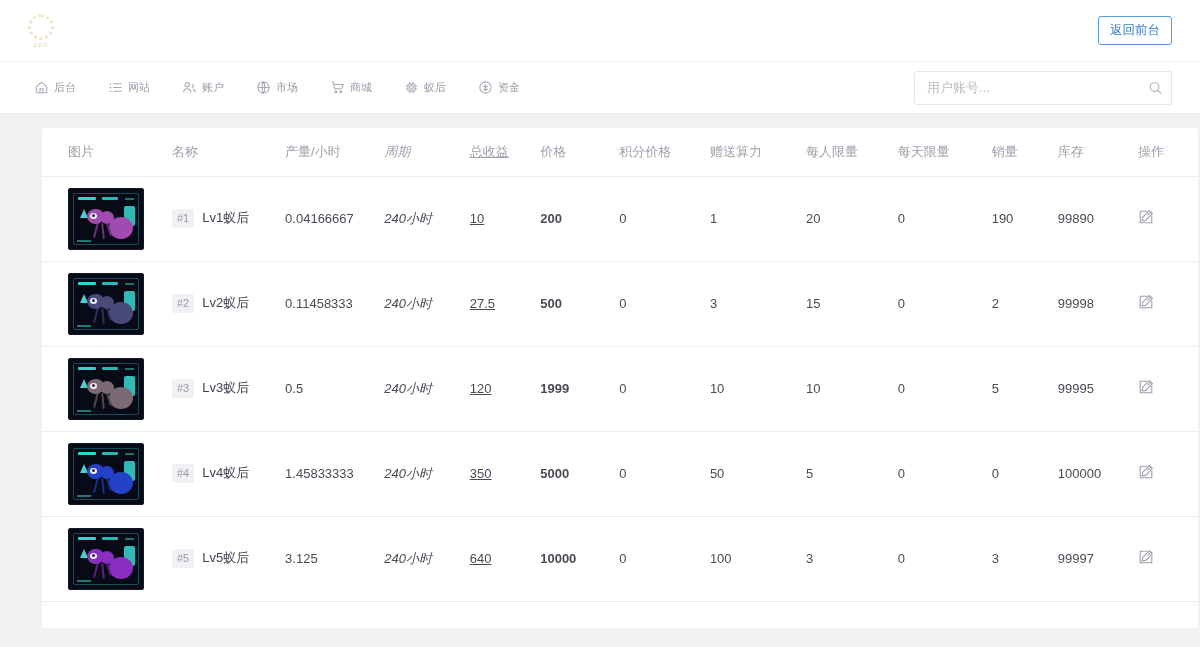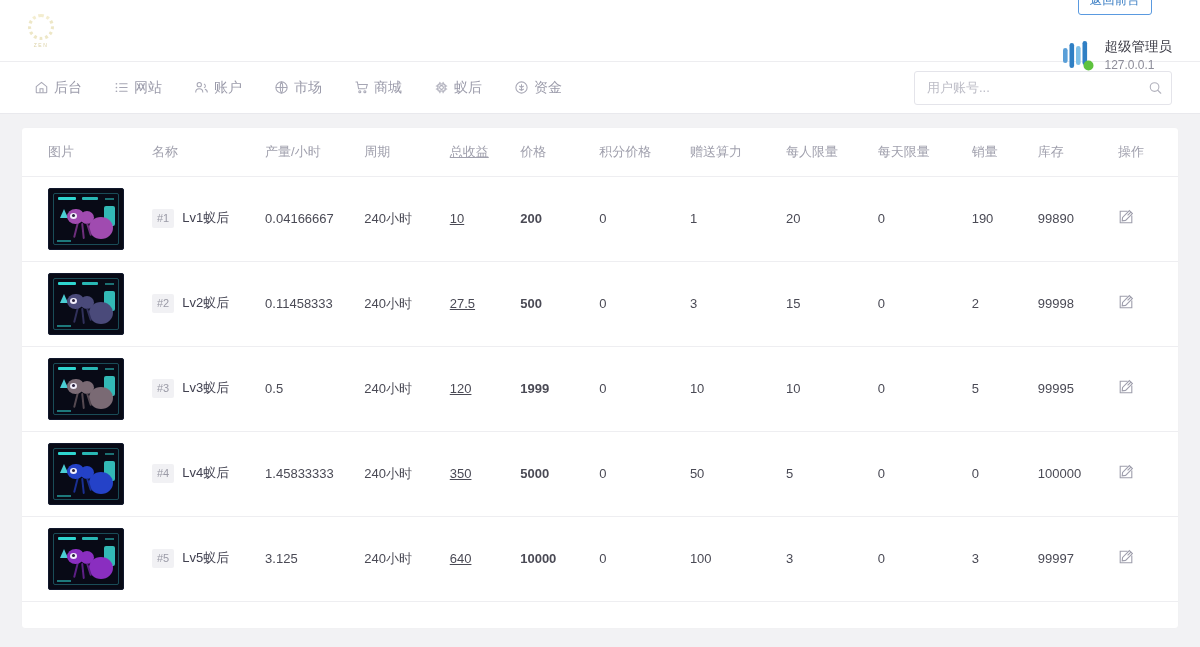--- a/index.html
+++ b/index.html
@@ -65,21 +65,21 @@
     background: #ffffff;
     display: flex;
     align-items: center;
     justify-content: space-between;
     padding: 0 28px 0 18px;
     border-bottom: 1px solid #e9e9ed;
   }
   .nav-items { display: flex; align-items: center; }
   .nav-item {
     display: flex; align-items: center; gap: 5px;
-    font-size: 14px;
+    font-size: 11px;
     color: #9b9baa;
     padding: 0 16px;
     cursor: pointer;
     white-space: nowrap;
   }
   .nav-item .nav-icon {
     display: inline-flex; align-items: center; justify-content: center;
     width: 15px; height: 15px;
   }
   .nav-item svg { display: block; }
@@ -104,20 +104,21 @@
     transform: translateY(-50%);
     background: none; border: none;
     cursor: pointer;
     line-height: 0;
     padding: 0;
   }
 
   
   .content {
     padding: 14px 22px 0 22px;
+    margin-left: 20px;
   }
   .card {
     background: #ffffff;
     border-radius: 3px;
     width: 1156px;
     height: 500px;
     overflow: hidden;
     box-shadow: 0 0 1px rgba(0,0,0,.04);
   }
   table.data-table {
@@ -143,21 +144,21 @@
     border-bottom: 1px solid #eeeef1;
     vertical-align: middle;
     text-align: left;
   }
   table.data-table tbody tr:last-child td { border-bottom: 1px solid #eeeef1; }
 
   
   .col-img   { width: 118px; padding-left: 26px !important; }
   .col-name  { width: 106px; }
   .col-rate  { width: 93px; }
-  .col-cycle { width: 80px; }
+  .col-cycle { width: 80px; font-style: italic; }
   .col-total { width: 66px; text-decoration: underline; }
   .col-price { width: 74px; font-weight: bold; }
   .col-pts   { width: 85px; }
   .col-power { width: 90px; }
   .col-pp    { width: 86px; }
   .col-pd    { width: 88px; }
   .col-sales { width: 62px; }
   .col-stock { width: 75px; }
   .col-op    { width: 60px; }
 
@@ -251,35 +252,20 @@
 
 <div class="top-header">
   <div class="brand-logo">
     <div class="ring"></div>
     <div class="brandtxt">ZEN</div>
   </div>
 
   <div class="header-right">
     <button class="back-btn">返回前台</button>
 
-    <div class="user-box">
-      <div class="user-avatar">
-        <svg width="38" height="38" viewBox="0 0 38 38">
-          <rect x="5" y="11" width="4.6" height="15" rx="2.3" fill="#5a9fd8"></rect>
-          <rect x="11.5" y="6" width="4.6" height="25" rx="2.3" fill="#2f7fc4"></rect>
-          <rect x="18" y="9" width="4.6" height="19" rx="2.3" fill="#7fc0e8"></rect>
-          <rect x="24.5" y="4" width="4.6" height="24" rx="2.3" fill="#2f7fc4"></rect>
-          <circle cx="30.5" cy="28.5" r="5" fill="#5ec23d"></circle>
-        </svg>
-      </div>
-      <div class="user-meta">
-        <div class="user-name">超级管理员</div>
-        <div class="user-ip">127.0.0.1</div>
-      </div>
-    </div>
   </div>
 </div>
 
 <div class="nav-bar">
   <div class="nav-items">
 
     <div class="nav-item">
       <span class="nav-icon">
         <svg width="15" height="15" viewBox="0 0 16 16" fill="none" stroke="#a6a6b4" stroke-width="1.1">
           <path d="M2.4 7.1L8 2.6l5.6 4.5V13a.6.6 0 0 1-.6.6H3a.6.6 0 0 1-.6-.6z"></path>

